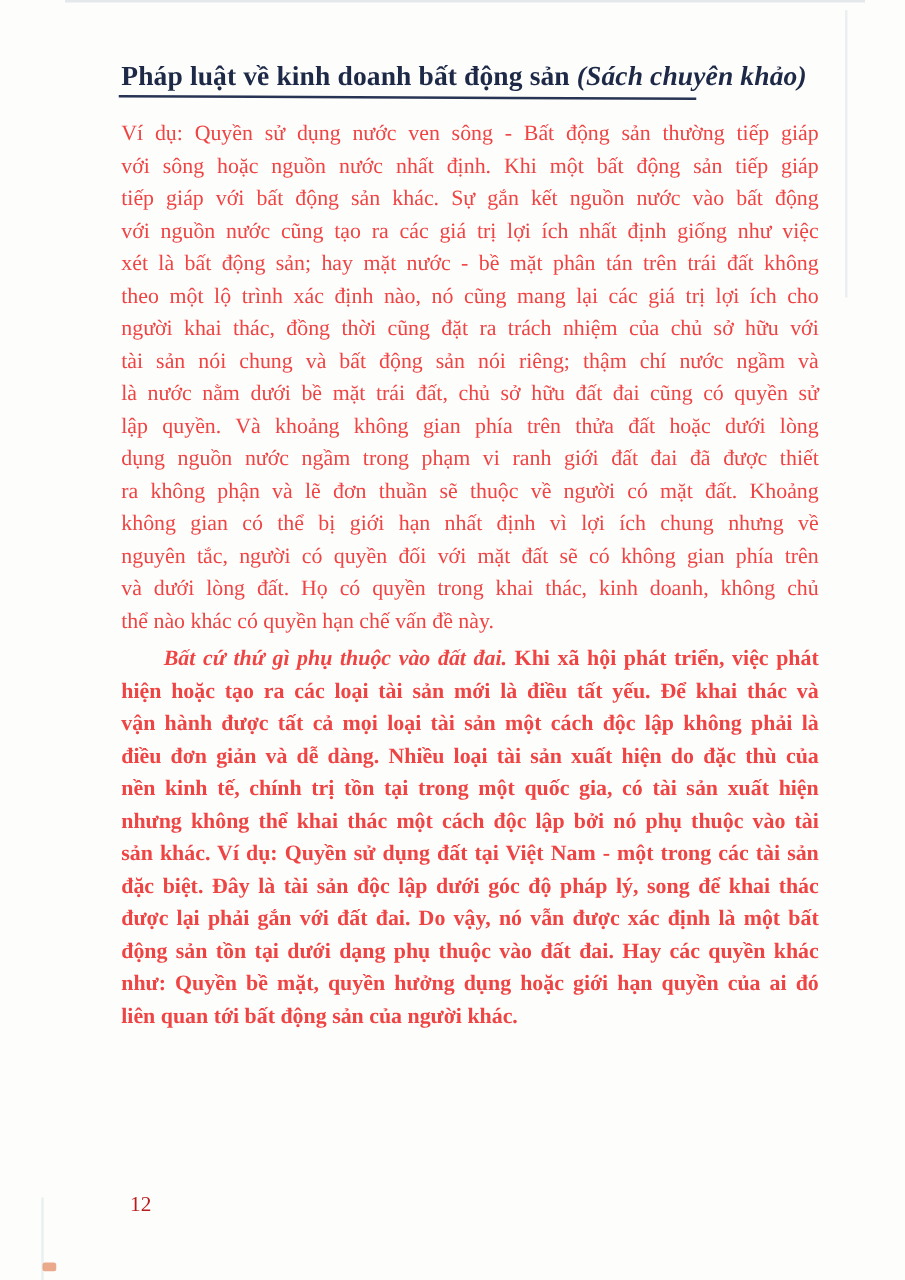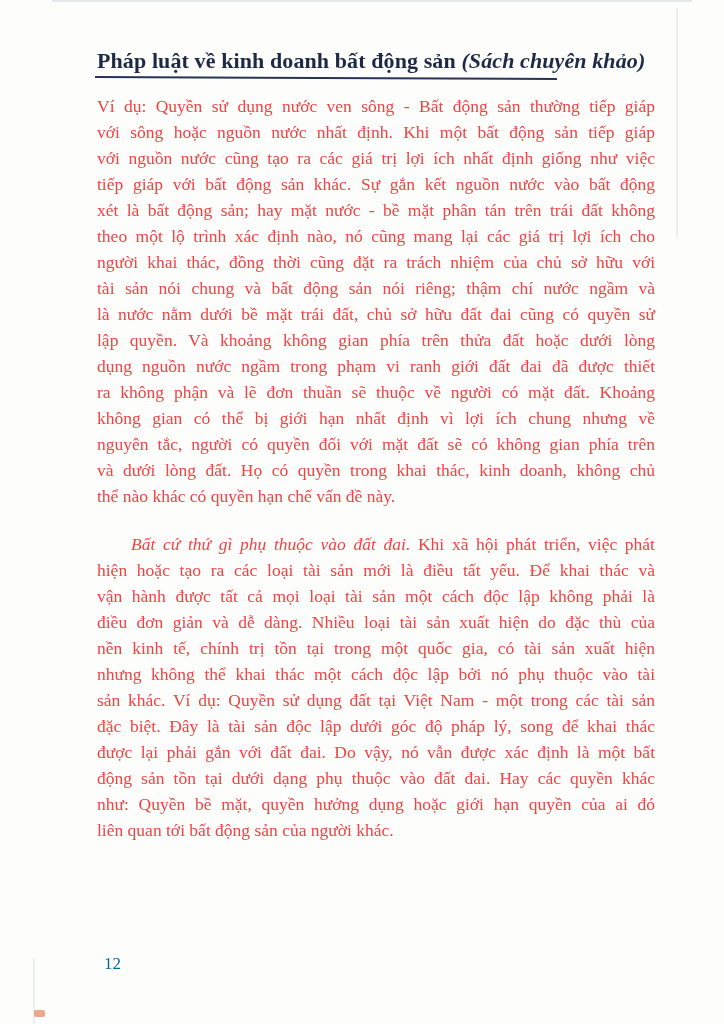--- a/index.html
+++ b/index.html
@@ -28,51 +28,51 @@
   .header .it { font-style: italic; }
   .header-rule {
     position: absolute; left: 95px; top: 77px; width: 462px; height: 2px;
     background: #28345. ; background: #283453; transform: rotate(.25deg);
   }
 
   .bodytext {
     position: absolute; left: 97px; top: 93px; width: 558px;
     font-size: 17.5px; line-height: 26px; color: #ef4444;
   }
-  .para + .para { margin-top: 22px; }
+  .para + .para { margin-top: 4px; font-weight: bold; }
   .line { text-align: justify; text-align-last: justify; }
   .line.last { text-align-last: left; }
   .line.indent { text-indent: 34px; }
   .it { font-style: italic; }
 
   .pagenum {
     position: absolute; left: 104px; top: 954px;
-    font-size: 17px; color: #0369a1;
+    font-size: 17px; color: #b91c1c;
   }
 </style>
 </head>
 <body>
 
 <div class="page">
   <div class="edge-top"></div>
   <div class="edge-right"></div>
   <div class="edge-left"></div>
   <div class="mark-corner"></div>
 
   <div class="header">
     <span>Pháp luật về kinh doanh bất động sản </span><span class="it">(Sách chuyên khảo)</span>
   </div>
   <div class="header-rule"></div>
 
   <div class="bodytext" id="bodytext">
       <div class="para">
         <div class="line">Ví dụ: Quyền sử dụng nước ven sông - Bất động sản thường tiếp giáp</div>
         <div class="line">với sông hoặc nguồn nước nhất định. Khi một bất động sản tiếp giáp</div>
+        <div class="line">tiếp giáp với bất động sản khác. Sự gắn kết nguồn nước vào bất động</div>
         <div class="line">với nguồn nước cũng tạo ra các giá trị lợi ích nhất định giống như việc</div>
-        <div class="line">tiếp giáp với bất động sản khác. Sự gắn kết nguồn nước vào bất động</div>
         <div class="line">xét là bất động sản; hay mặt nước - bề mặt phân tán trên trái đất không</div>
         <div class="line">theo một lộ trình xác định nào, nó cũng mang lại các giá trị lợi ích cho</div>
         <div class="line">người khai thác, đồng thời cũng đặt ra trách nhiệm của chủ sở hữu với</div>
         <div class="line">tài sản nói chung và bất động sản nói riêng; thậm chí nước ngầm và</div>
         <div class="line">là nước nằm dưới bề mặt trái đất, chủ sở hữu đất đai cũng có quyền sử</div>
         <div class="line">lập quyền. Và khoảng không gian phía trên thửa đất hoặc dưới lòng</div>
         <div class="line">dụng nguồn nước ngầm trong phạm vi ranh giới đất đai đã được thiết</div>
         <div class="line">ra không phận và lẽ đơn thuần sẽ thuộc về người có mặt đất. Khoảng</div>
         <div class="line">không gian có thể bị giới hạn nhất định vì lợi ích chung nhưng về</div>
         <div class="line">nguyên tắc, người có quyền đối với mặt đất sẽ có không gian phía trên</div>

